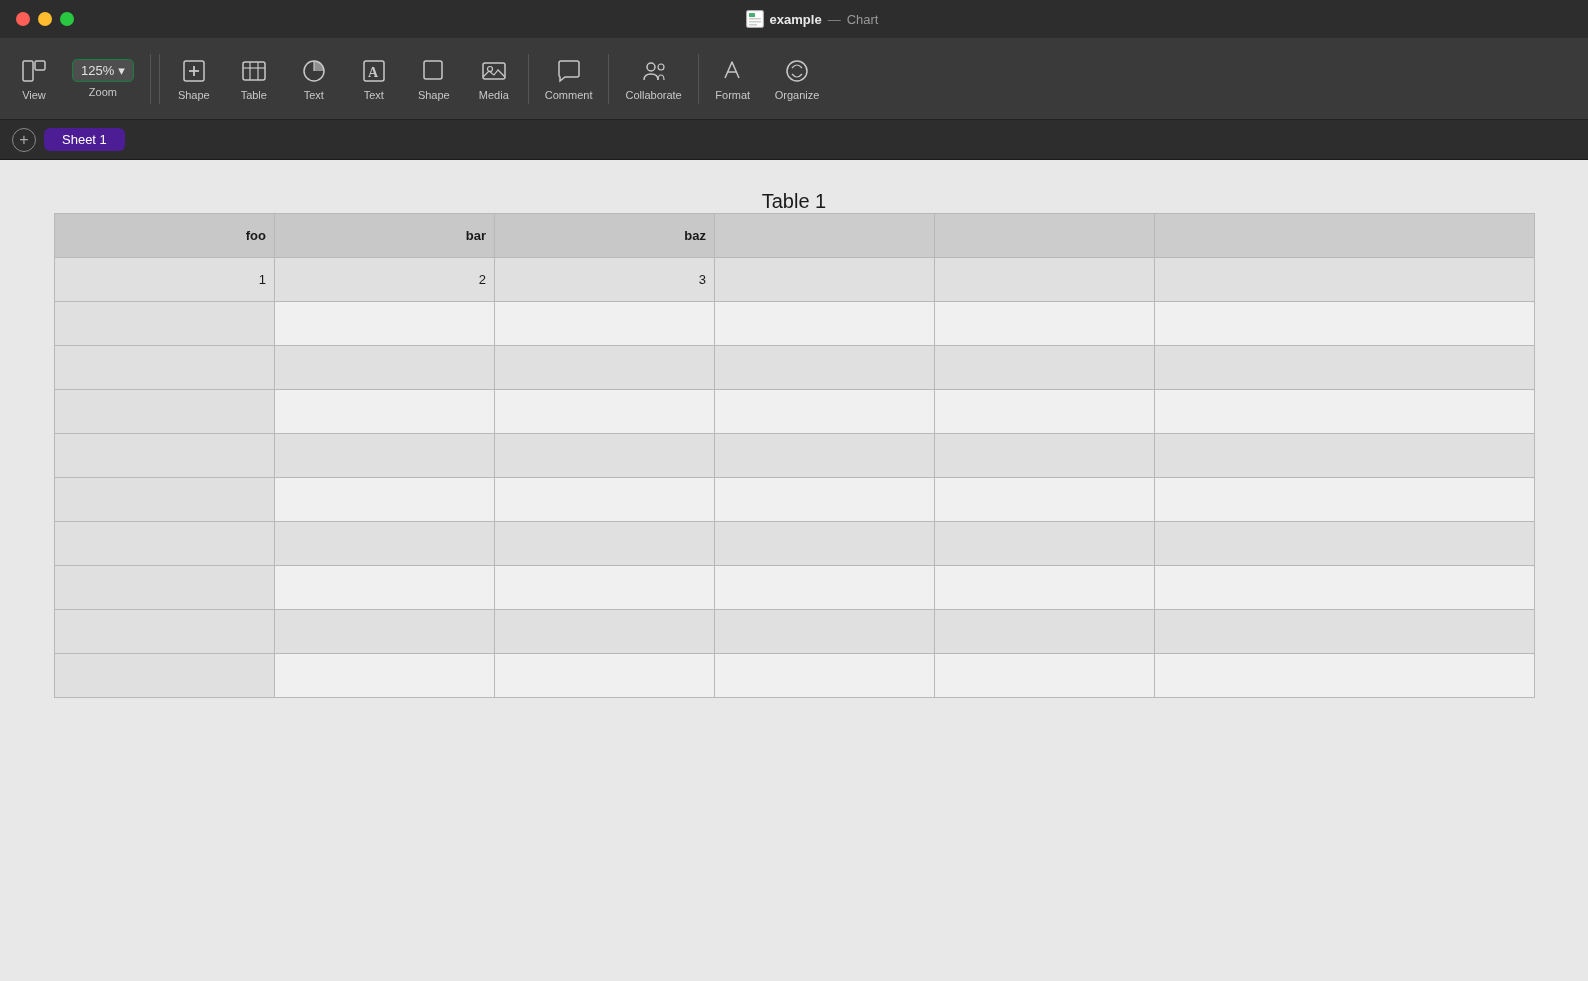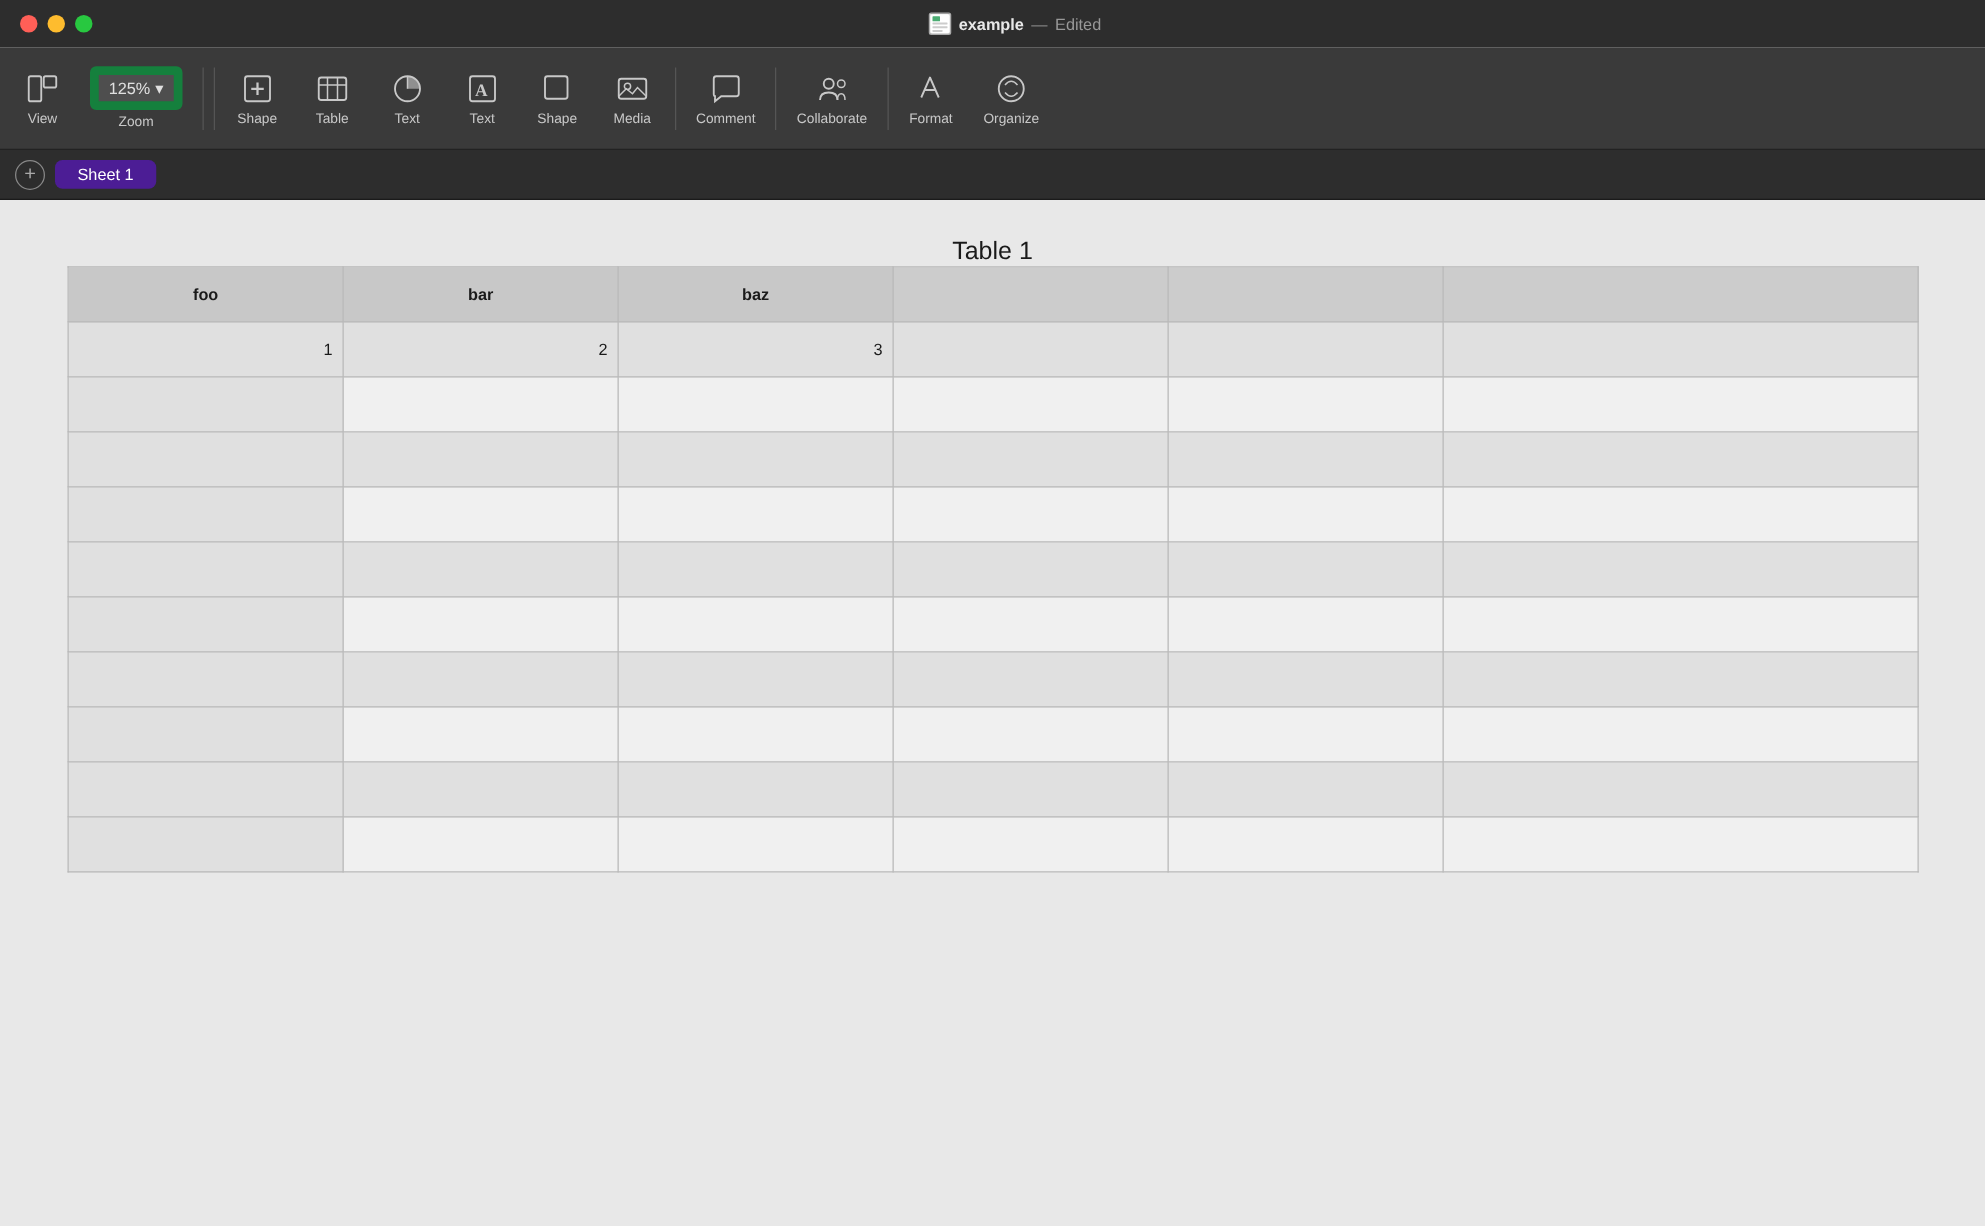--- a/index.html
+++ b/index.html
@@ -126,21 +126,21 @@
     .view-item {
       min-width: 50px;
     }
 
     .zoom-item {
       min-width: 70px;
     }
 
     .zoom-btn {
       background: rgba(255,255,255,0.1);
-      border: 7px solid #15803d;
+      border: 1px solid #15803d;
       border-radius: 5px;
       color: #e0e0e0;
       font-size: 13px;
       padding: 3px 8px;
       display: flex;
       align-items: center;
       gap: 4px;
       cursor: pointer;
     }
 
@@ -220,21 +220,21 @@
       padding: 0 8px;
       font-size: 13px;
       color: #1a1a1a;
       vertical-align: middle;
     }
 
     
     .spreadsheet thead th {
       background: #c8c8c8;
       font-weight: 700;
-      text-align: center;
+      text-align: right;
     }
 
     
     .spreadsheet tbody tr:nth-child(odd) td {
       background: #e0e0e0;
     }
 
     .spreadsheet tbody tr:nth-child(even) td {
       background: #f0f0f0;
     }
@@ -279,21 +279,21 @@
       <svg width="16" height="16" viewBox="0 0 16 16">
         <rect width="16" height="16" rx="2" fill="#fff" stroke="#ccc" stroke-width="0.5"></rect>
         <rect x="2" y="2" width="6" height="4" rx="0.5" fill="#2d9e5a" opacity="0.85"></rect>
         <rect x="2" y="7" width="12" height="1.5" rx="0.3" fill="#ccc"></rect>
         <rect x="2" y="10" width="12" height="1.5" rx="0.3" fill="#ccc"></rect>
         <rect x="2" y="13" width="8" height="1.5" rx="0.3" fill="#ccc"></rect>
       </svg>
     </div>
     <span class="doc-name">example</span>
     <span style="color:#888;">—</span>
-    <span class="doc-status">Edited</span>
+    <span class="doc-status">Chart</span>
   </div>
 </div>
 
 <div class="toolbar">
 
   <div class="toolbar-item view-item">
     <span class="icon">
       <svg width="26" height="26" viewBox="0 0 26 26" fill="none">
         <rect x="2" y="3" width="10" height="20" rx="1.5" stroke="#c8c8c8" stroke-width="1.5"></rect>
         <rect x="14" y="3" width="10" height="9" rx="1.5" stroke="#c8c8c8" stroke-width="1.5"></rect>

